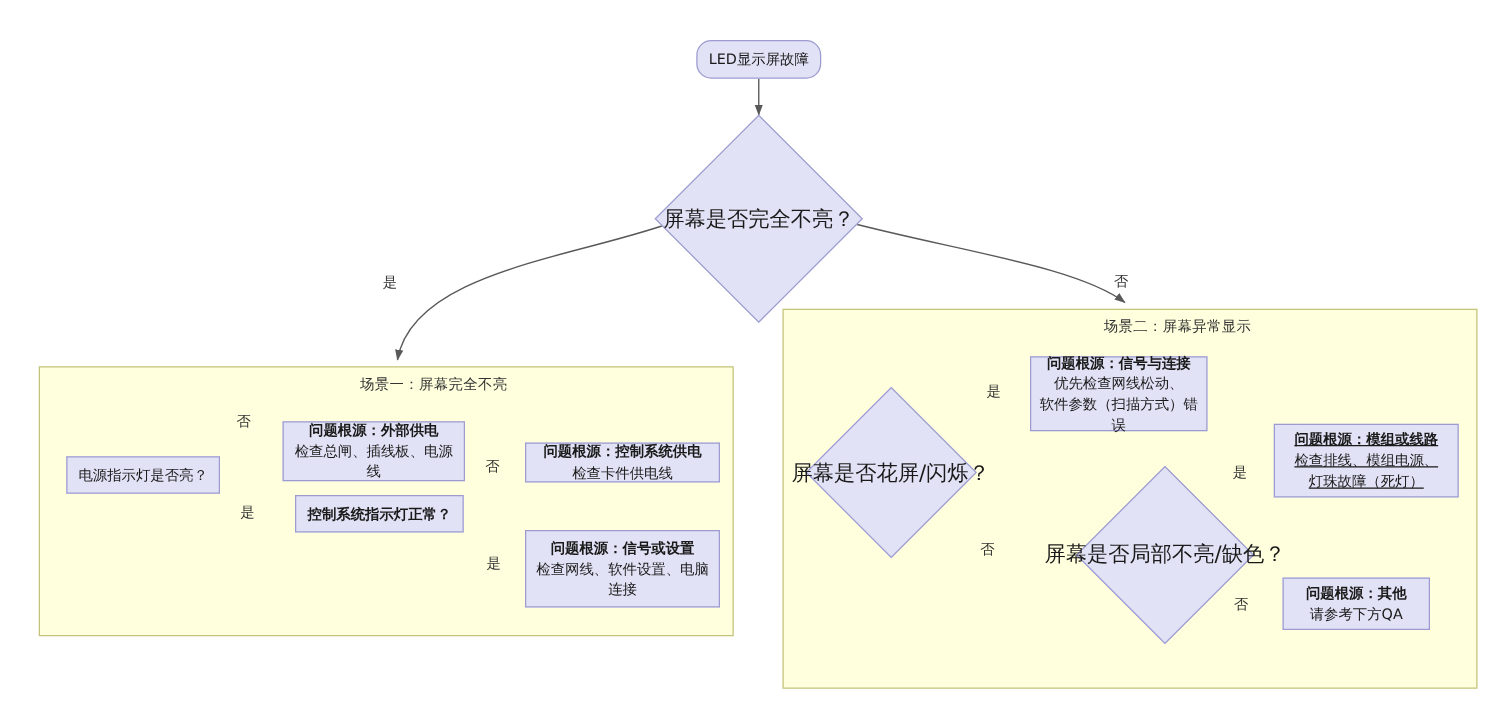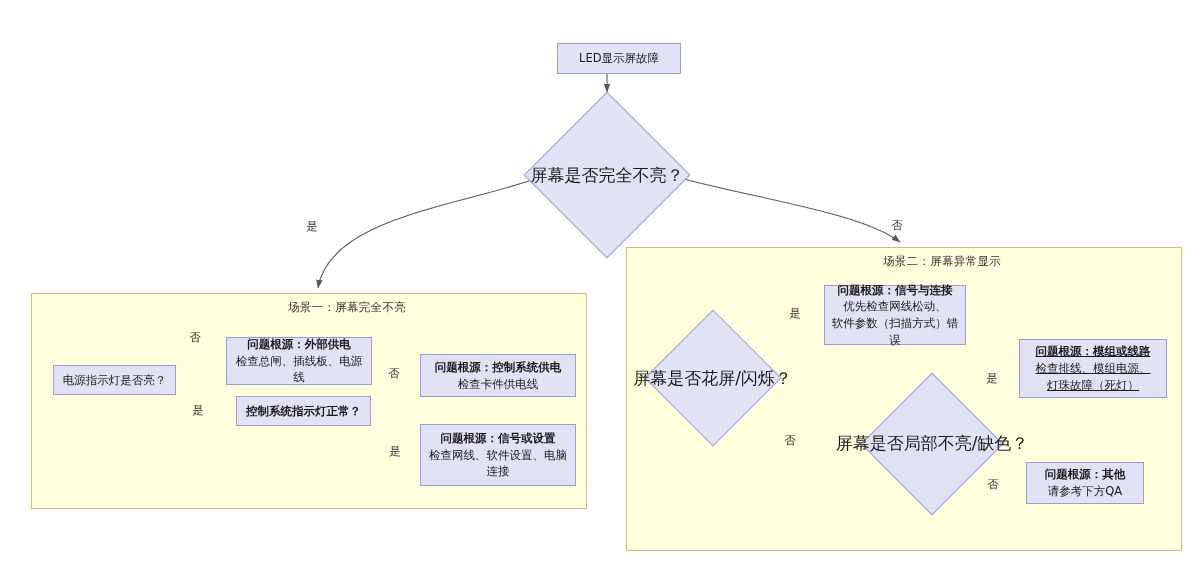--- a/index.html
+++ b/index.html
@@ -142,21 +142,21 @@
   </svg>
 
   <div class="container-box" style="left:31px; top:293px; width:556px; height:216px;">
     <div class="container-title">场景一：屏幕完全不亮</div>
   </div>
 
   <div class="container-box" style="left:626px; top:247px; width:556px; height:304px;">
     <div class="container-title">场景二：屏幕异常显示</div>
   </div>
 
-  <div class="node" style="left:557px; top:43px; width:124px; height:31px;">
+  <div class="node" style="left:557px; top:32px; width:100px; height:31px;border-radius:12px;">
     <span class="title" style="font-weight:normal;">LED显示屏故障</span>
   </div>
 
   <div class="diamond" style="left:527px; top:91px; width:160px; height:168px;">
     <div class="shape" style="width:118px; height:118px;"></div>
     <span class="dlabel">屏幕是否完全不亮？</span>
   </div>
   <div class="edge-label" style="left:312px; top:226px;">是</div>
   <div class="edge-label" style="left:897px; top:225px;">否</div>
 
@@ -170,21 +170,21 @@
     <span class="title" style="font-weight:bold;">控制系统指示灯正常？</span>
   </div>
   <div class="edge-label" style="left:394px; top:373px;">否</div>
   <div class="edge-label" style="left:395px; top:451px;">是</div>
 
   <div class="node" style="left:226px; top:313px; width:146px; height:48px;margin-top:24px;">
     <span class="title">问题根源：外部供电</span>
     <span class="detail">检查总闸、插线板、电源线</span>
   </div>
 
-  <div class="node" style="left:420px; top:354px; width:156px; height:43px;">
+  <div class="node" style="left:420px; top:354px; width:156px; height:32px;">
     <span class="title">问题根源：控制系统供电</span>
     <span class="detail">检查卡件供电线</span>
   </div>
 
   <div class="node" style="left:420px; top:424px; width:156px; height:62px;">
     <span class="title">问题根源：信号或设置</span>
     <span class="detail">检查网线、软件设置、电脑</span>
     <span class="detail">连接</span>
   </div>
 

